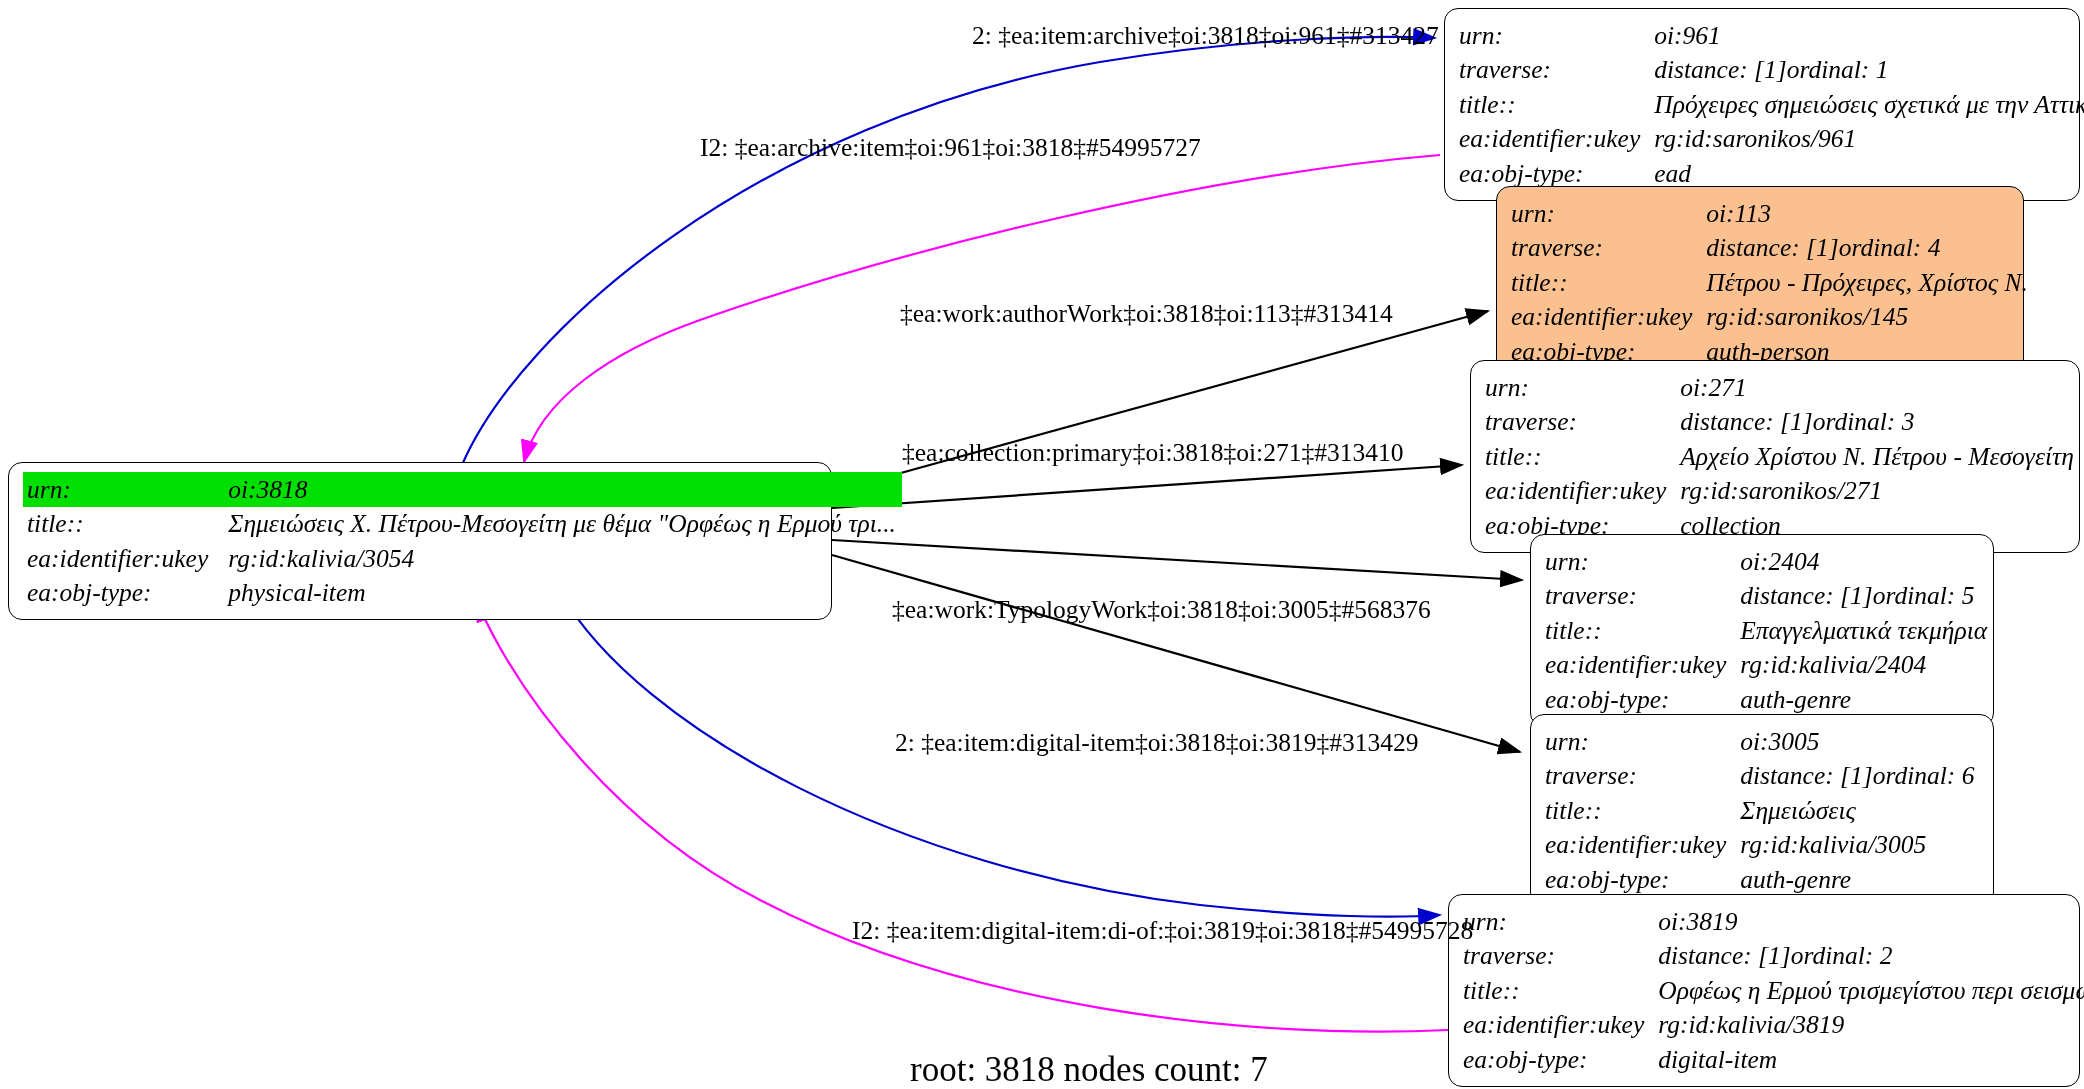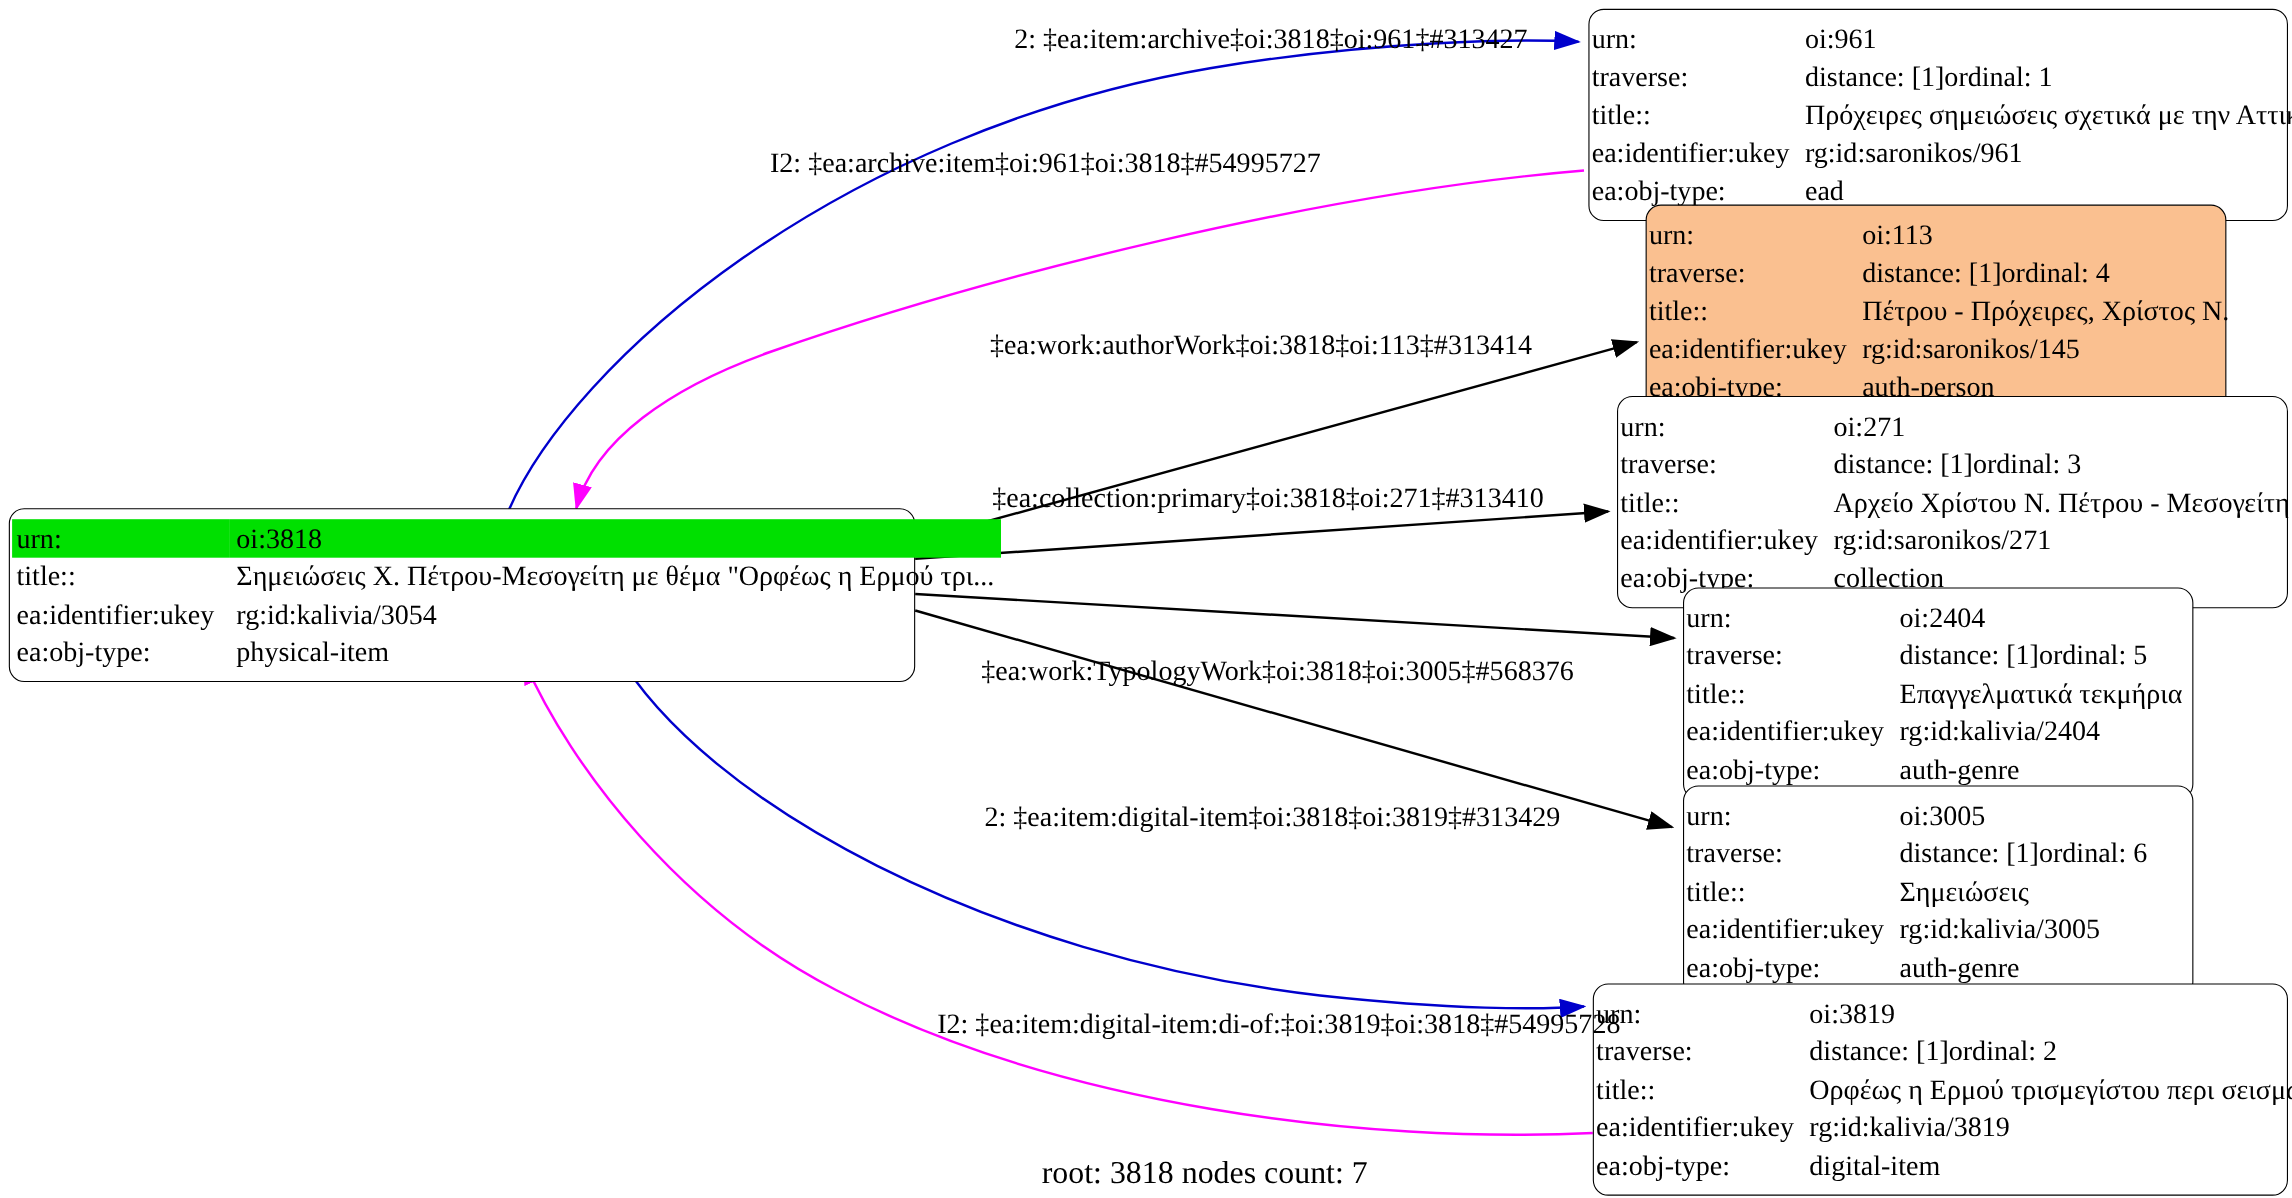--- a/index.html
+++ b/index.html
@@ -22,22 +22,23 @@
     width: 2084px;
     height: 1089px;
     pointer-events: none;
   }
   .node {
     position: absolute;
     box-sizing: border-box;
     border: 1.6px solid #000000;
     border-radius: 14px;
     background: #ffffff;
-    padding: 9px 16px 9px 2px;
+    padding: 9px 16px 9px 14px;
     z-index: 5;
+    font-style: italic;
   }
   .node.highlight {
     background: #fac090;
   }
   .node table {
     border-collapse: collapse;
     border-spacing: 0;
     width: 100%;
   }
   .node td {
@@ -77,26 +78,25 @@
     position: absolute;
     font-size: 25.5px;
     line-height: 1;
     color: #000000;
     white-space: nowrap;
     z-index: 6;
     background: transparent;
   }
   .caption {
     position: absolute;
-    font-size: 29px;
+    font-size: 35px;
     line-height: 1;
     color: #000000;
     white-space: nowrap;
     z-index: 6;
-    margin-left: 37px;
   }
 </style>
 </head>
 <body>
 
 <div id="canvas">
 
   <svg class="edge-layer" viewBox="0 0 2084 1089" xmlns="http://www.w3.org/2000/svg">
     <defs>
       <marker id="ah-black" markerWidth="11" markerHeight="8" refX="10" refY="4" orient="auto" markerUnits="strokeWidth">
@@ -305,21 +305,21 @@
         <td class="v">rg:id:kalivia/3819</td>
       </tr>
       <tr>
         <td class="k">ea:obj-type:</td>
         <td class="v">digital-item</td>
       </tr>
     </tbody>
       </table>
   </div>
 
-  <div class="edge-label" style="left:922px; top:23px;">2: ‡ea:item:archive‡oi:3818‡oi:961‡#313427</div>
+  <div class="edge-label" style="left:972px; top:23px;">2: ‡ea:item:archive‡oi:3818‡oi:961‡#313427</div>
 
   <div class="edge-label" style="left:700px; top:135px;">I2: ‡ea:archive:item‡oi:961‡oi:3818‡#54995727</div>
 
   <div class="edge-label" style="left:900px; top:301px;">‡ea:work:authorWork‡oi:3818‡oi:113‡#313414</div>
 
   <div class="edge-label" style="left:902px; top:440px;">‡ea:collection:primary‡oi:3818‡oi:271‡#313410</div>
 
 
   <div class="edge-label" style="left:892px; top:597px;">‡ea:work:TypologyWork‡oi:3818‡oi:3005‡#568376</div>
 

